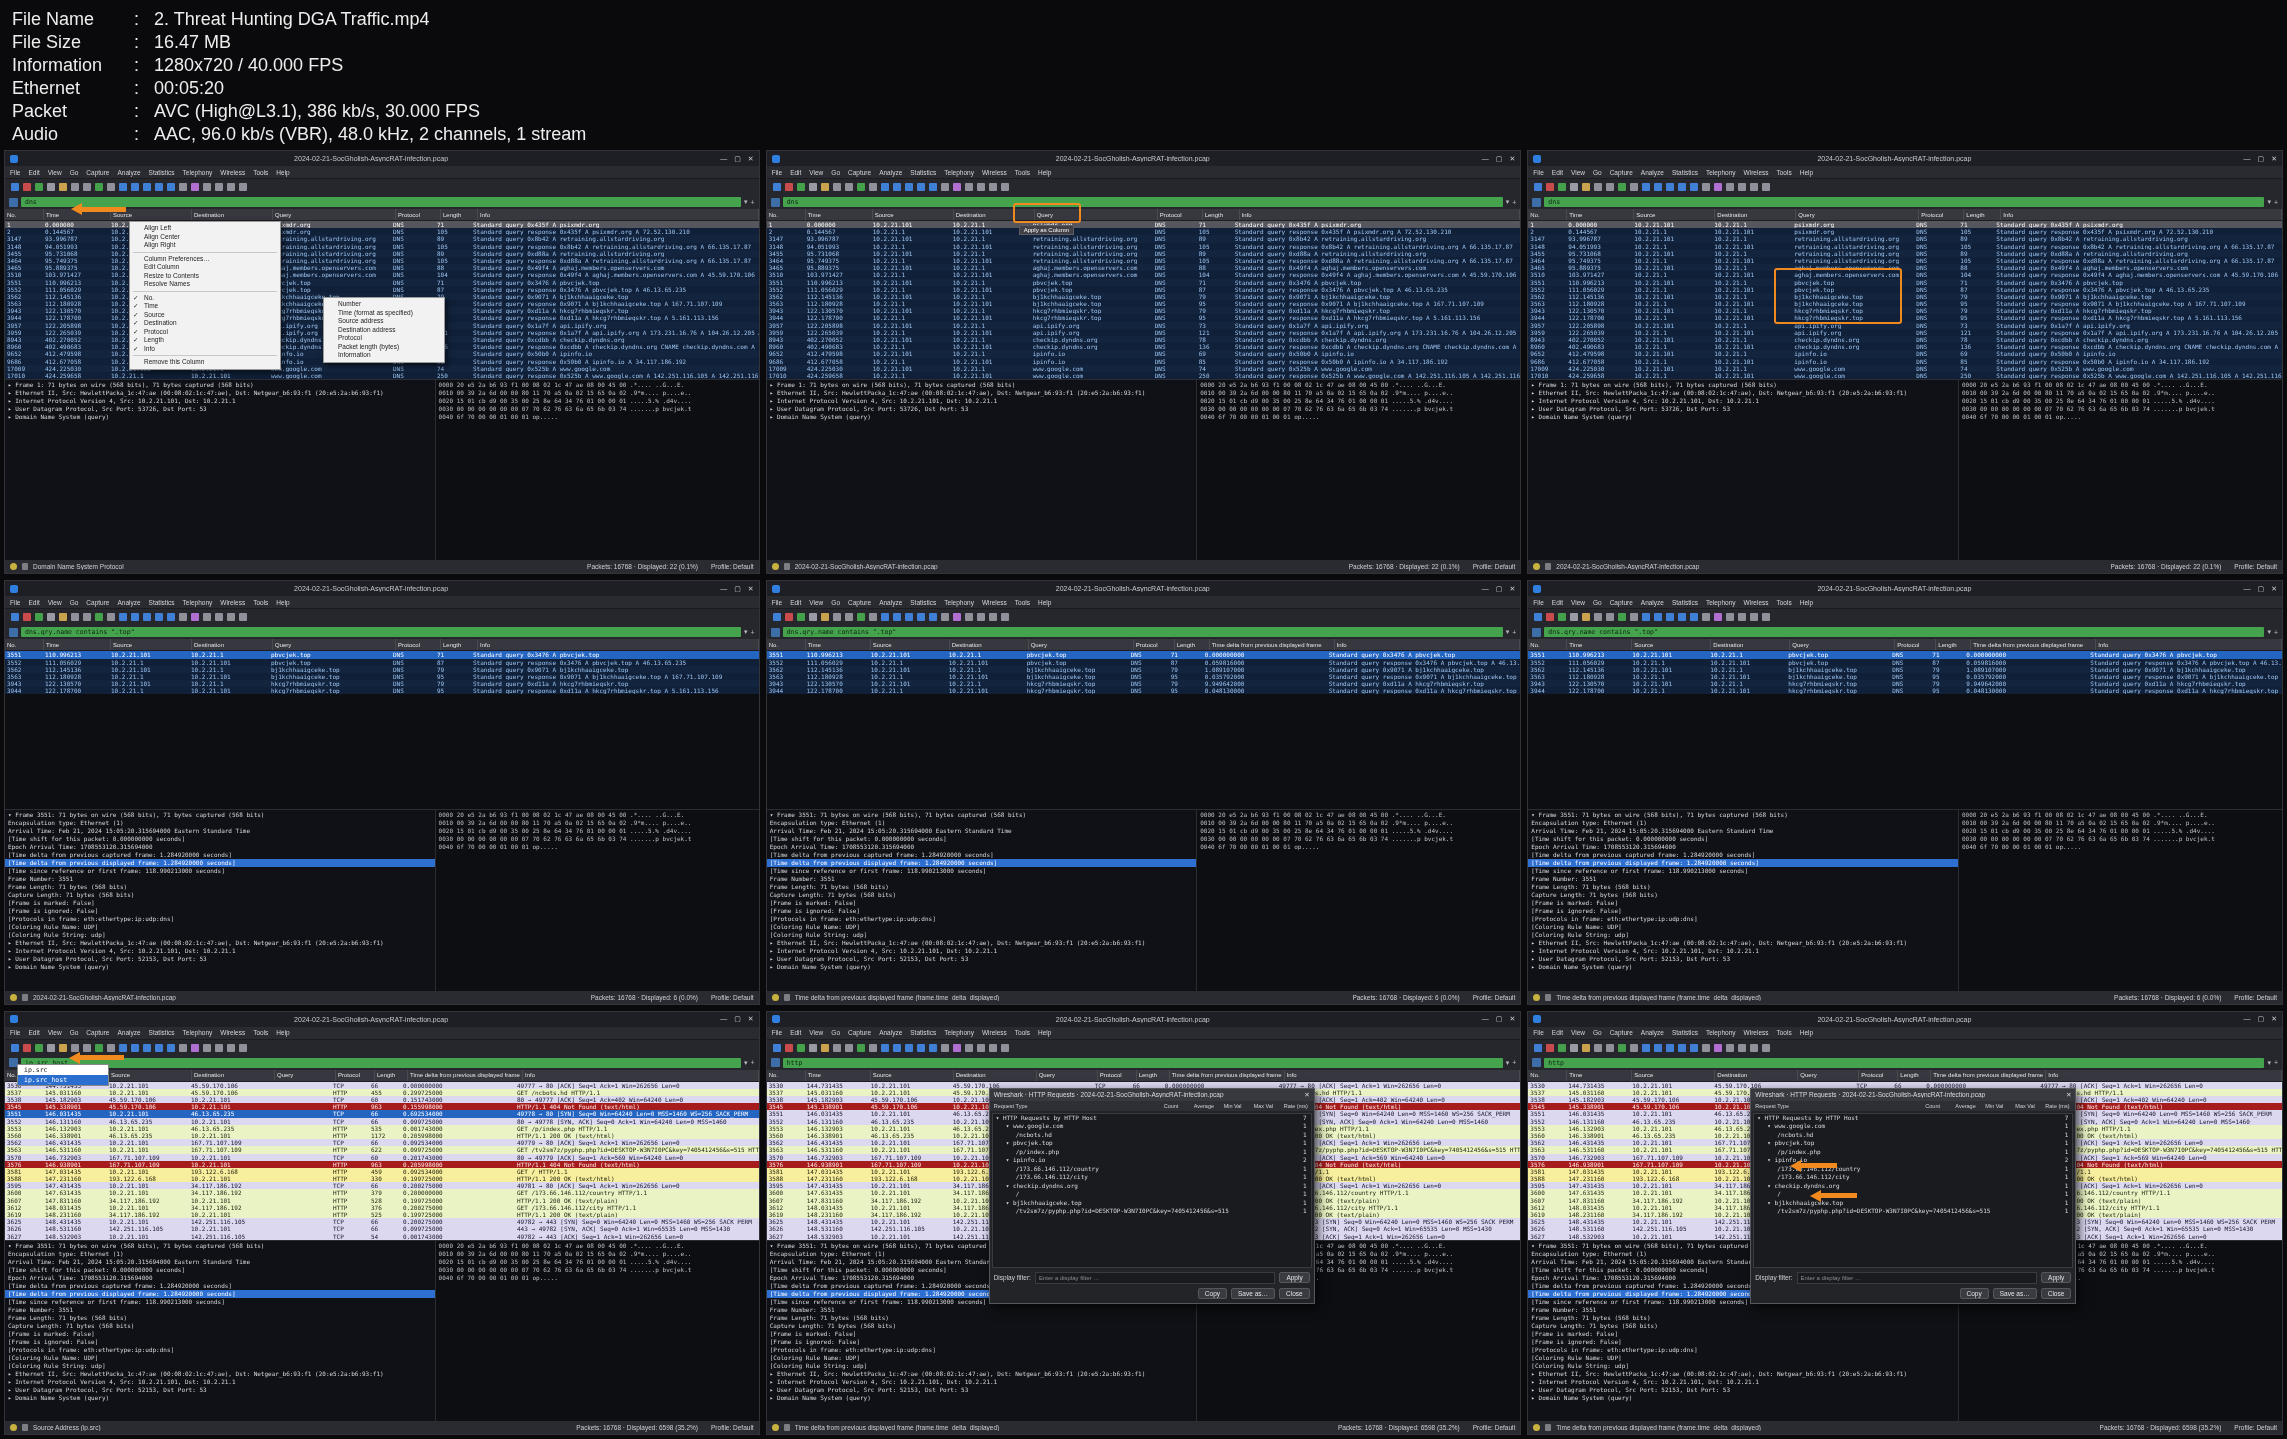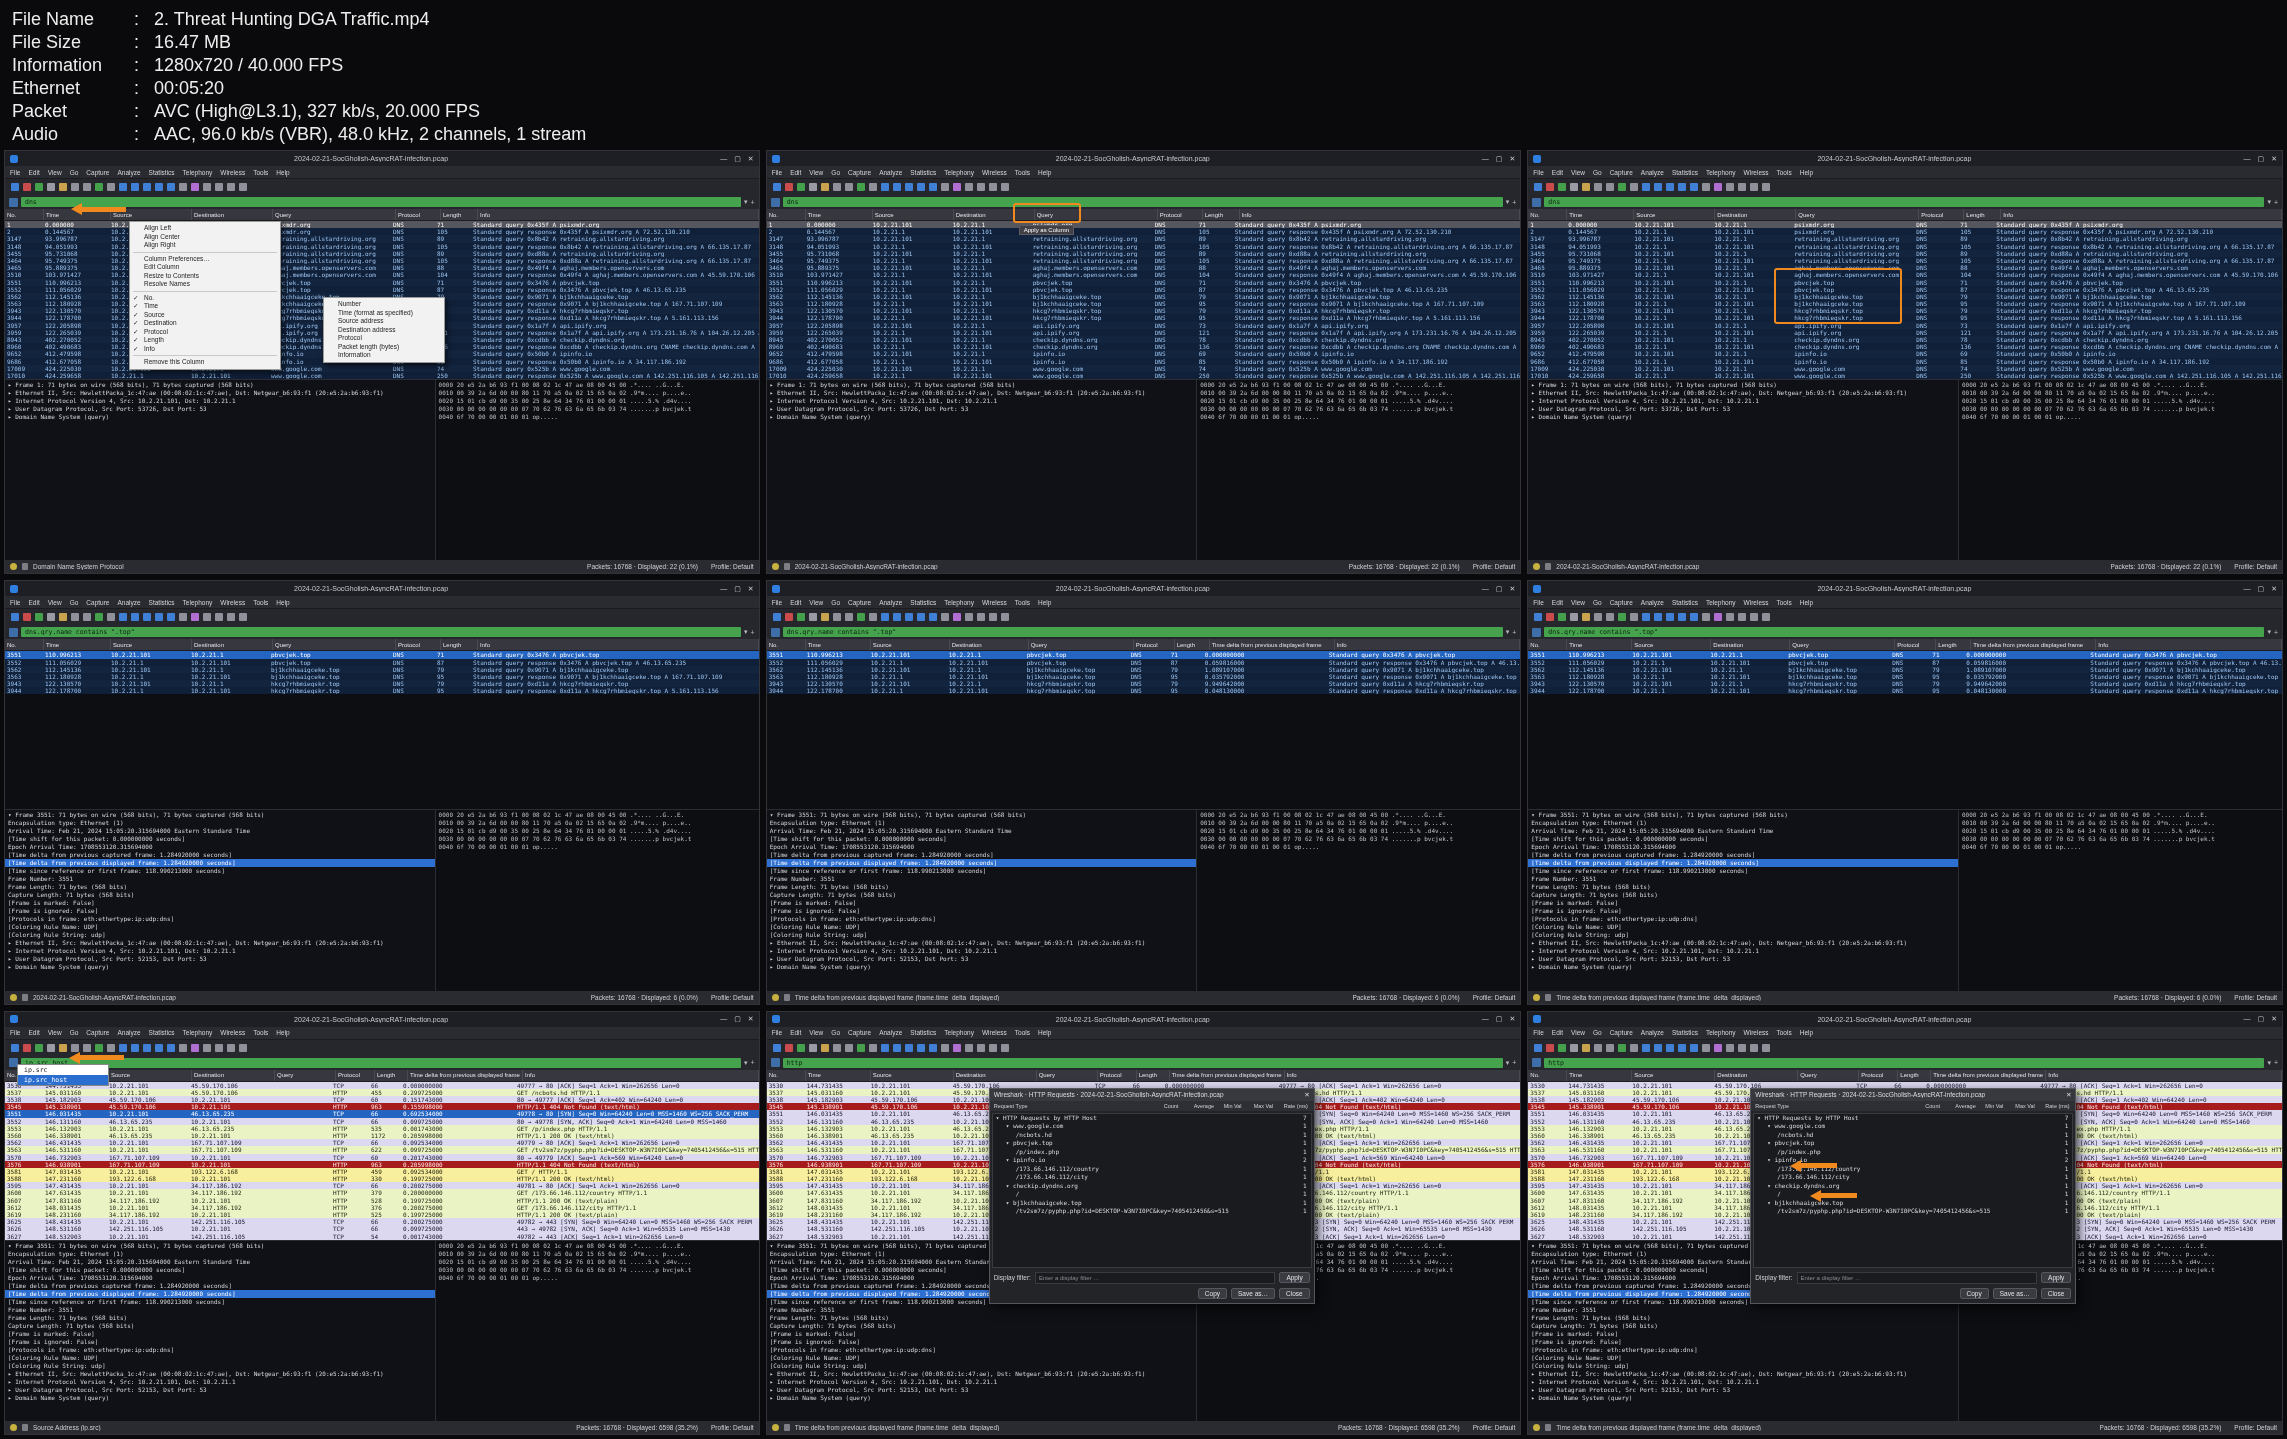--- a/index.html
+++ b/index.html
@@ -113,21 +113,21 @@
       <span class="mvalue">1280x720 / 40.000 FPS</span>
   </div>
   <div class="mrow">
     <span class="mlabel">Ethernet</span>
       <span class="mcolon">:</span>
       <span class="mvalue">00:05:20</span>
   </div>
   <div class="mrow">
     <span class="mlabel">Packet</span>
       <span class="mcolon">:</span>
-      <span class="mvalue">AVC (High@L3.1), 327 kb/s, 20.000 FPS</span>
+      <span class="mvalue">AVC (High@L3.1), 386 kb/s, 30.000 FPS</span>
   </div>
   <div class="mrow">
     <span class="mlabel">Audio</span>
       <span class="mcolon">:</span>
       <span class="mvalue">AAC, 96.0 kb/s (VBR), 48.0 kHz, 2 channels, 1 stream</span>
   </div>
 </div>
 
 <div class="grid" id="grid">
     <div class="thumb">

